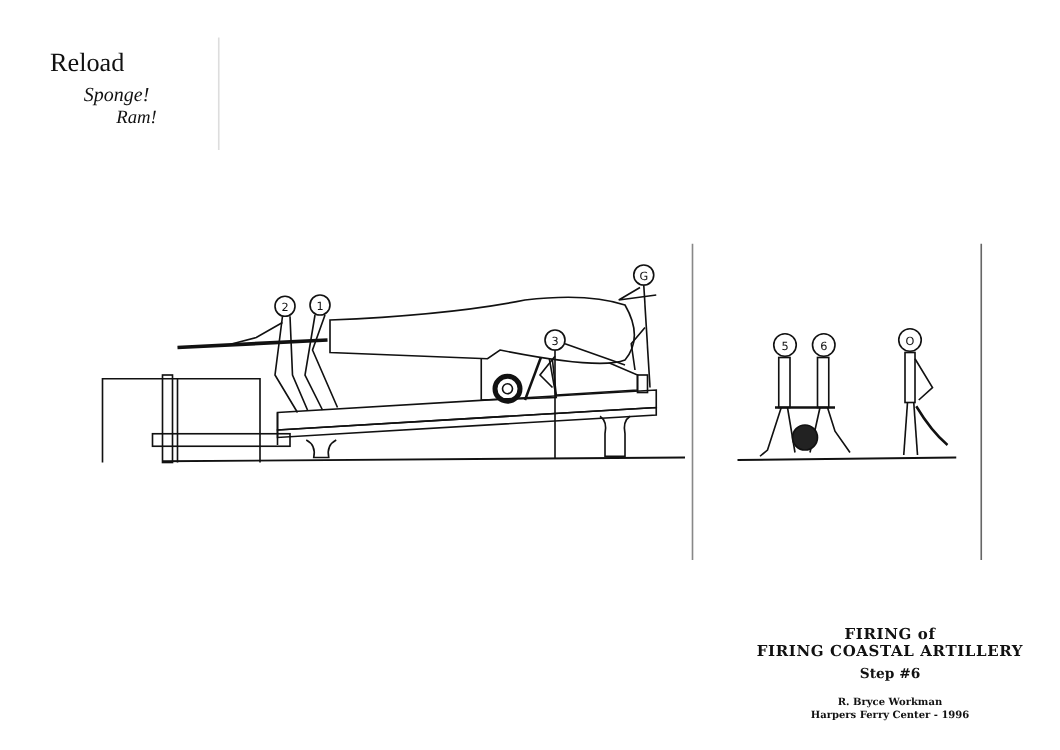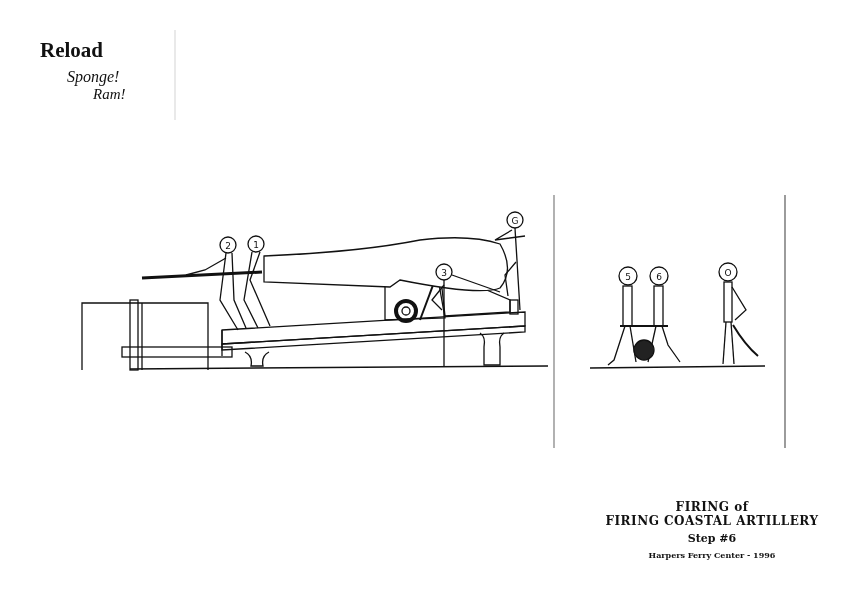--- a/index.html
+++ b/index.html
@@ -1,17 +1,17 @@
 <!DOCTYPE html>
 <html><head>
 <meta charset="utf-8">
 <style>
   html,body{margin:0;padding:0;background:#fff;}
   body{width:848px;height:600px;position:relative;overflow:hidden;font-family:"Liberation Serif","DejaVu Serif",serif;color:#111;}
-  .title{position:absolute;left:40px;top:38px;font-size:21px;font-weight:bold;}
+  .title{position:absolute;left:40px;top:38px;font-size:21px;font-weight:normal;}
   .cmd1{position:absolute;left:67px;top:68px;font-size:16px;font-style:italic;}
   .cmd2{position:absolute;left:93px;top:86px;font-size:15px;font-style:italic;}
   svg.scene{position:absolute;left:0;top:0;}
   .footer{position:absolute;left:587px;top:500px;width:250px;text-align:center;font-family:"DejaVu Serif",serif;}
   .f1{font-size:12px;font-weight:bold;letter-spacing:0.5px;line-height:14px;}
   .f2{font-size:12px;font-weight:bold;letter-spacing:0.5px;line-height:14px;}
   .f3{font-size:11px;font-weight:bold;line-height:22px;}
   .f4{font-size:8px;margin-top:6px;line-height:10px;font-weight:bold;}
   .f5{font-size:8px;line-height:10px;font-weight:bold;}
 </style>
@@ -118,14 +118,15 @@
     <polyline points="731,322 734,364"></polyline>
     <polyline points="732,287 746,310 735,320"></polyline>
     <path d="M733,325 Q745,345 758,356" stroke-width="2"></path>
   </g>
 </svg>
 
 <div class="footer">
   <div class="f1">FIRING of</div>
   <div class="f2">FIRING COASTAL ARTILLERY</div>
   <div class="f3">Step #6</div>
+  <div class="f4">R. Bryce Workman</div>
   <div class="f5">Harpers Ferry Center - 1996</div>
 </div>
 
 </body></html>

